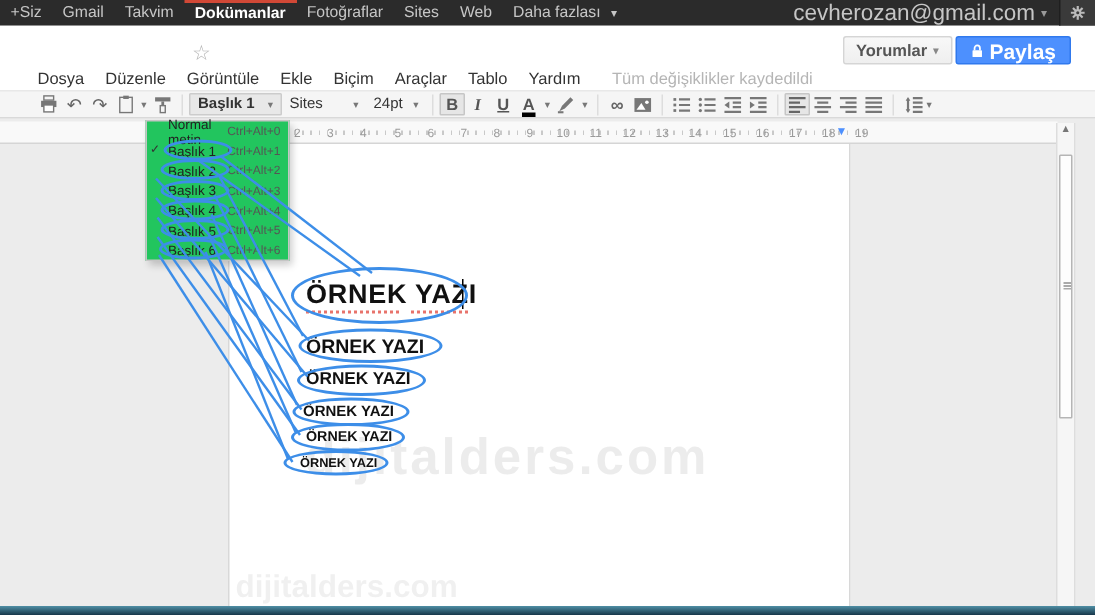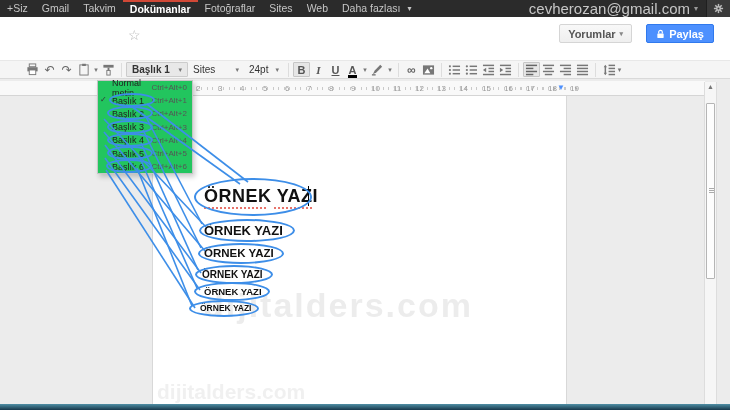--- a/index.html
+++ b/index.html
@@ -16,24 +16,24 @@
   .tb-caret { font-size:8px; color:#999; padding-right:8px; }
   .gear-tile { width:24px; height:17px; background:#3a3a3a; border-left:1px solid #1f1f1f; display:flex; align-items:center; justify-content:center; }
 
   
   .header { position:absolute; left:0; top:17px; width:730px; height:43px; background:#fff; z-index:35; }
   .doc-title { position:absolute; left:25px; top:8px; font-size:17px; color:#333; }
   .star { position:absolute; left:128px; top:10px; font-size:14px; color:#b5b5b5; }
   .menurow { position:absolute; left:18px; top:30px; display:flex; }
   .menu-item { font-size:11px; color:#333; padding:0 7px; cursor:pointer; }
   .save-status { font-size:11px; color:#b5b5b5; padding-left:14px; }
-  .hdr-buttons { position:absolute; right:16px; top:7px; display:flex; gap:14px; }
+  .hdr-buttons { position:absolute; right:16px; top:7px; display:flex; gap:2px; }
   .btn-comments { height:19px; padding:0 8px; font-size:11px; font-weight:bold; color:#555; background:linear-gradient(#f8f8f8,#efefef); border:1px solid #d5d5d5; border-radius:2px; display:flex; align-items:center; gap:4px; }
   .btn-comments .c { font-size:7px; color:#888; }
-  .btn-share { height:19px; padding:0 9px; font-size:11px; font-weight:bold; color:#fff; background:#4d90fe; border:1px solid #3079ed; border-radius:2px; display:flex; align-items:center; gap:4px; }
+  .btn-share { height:19px; padding:0 9px; font-size:14px; font-weight:bold; color:#fff; background:#4d90fe; border:1px solid #3079ed; border-radius:2px; display:flex; align-items:center; gap:4px; }
 
   
   .toolbar { position:absolute; left:0; top:60px; width:730px; height:19px; background:#f5f5f5; border-top:1px solid #e8e8e8; border-bottom:1px solid #d9d9d9; display:flex; align-items:center; padding-left:24px; z-index:35; }
   .t-ico { width:17px; height:15px; display:flex; align-items:center; justify-content:center; color:#666; font-size:12px; cursor:pointer; flex:none; }
   .t-sep { width:1px; height:14px; background:#ddd; margin:0 4px; flex:none; }
   .t-dd { height:15px; display:flex; align-items:center; font-size:10px; color:#333; padding:0 5px; gap:6px; cursor:pointer; flex:none; }
   .t-dd .c { font-size:7px; color:#777; }
   .t-dd.open { background:#e8e8e8; border:1px solid #ccc; border-radius:1px; }
   .t-letter { font-weight:bold; font-size:11px; color:#555; }
   .t-ico.pressed { background:#e6e6e6; border:1px solid #c6c6c6; border-radius:1px; }
@@ -121,20 +121,31 @@
             </g>
           <circle cx="6" cy="6" r="2.6" fill="#bbb"></circle>
             <circle cx="6" cy="6" r="1.1" fill="#3a3a3a"></circle>
         </svg>
       </div>
     </div>
   </div>
 
   <div class="header">
     <span class="star">☆</span>
+    <div class="menurow">
+      <span class="menu-item">Dosya</span>
+      <span class="menu-item">Düzenle</span>
+      <span class="menu-item">Görüntüle</span>
+      <span class="menu-item">Ekle</span>
+      <span class="menu-item">Biçim</span>
+      <span class="menu-item">Araçlar</span>
+      <span class="menu-item">Tablo</span>
+      <span class="menu-item">Yardım</span>
+      <span class="save-status">Tüm değişiklikler kaydedildi</span>
+    </div>
     <div class="hdr-buttons">
       <div class="btn-comments">
         <span>Yorumlar</span>
         <span class="c">▾</span>
       </div>
       <div class="btn-share">
         <svg width="9" height="10" viewBox="0 0 10 11">
           <rect x="1.5" y="5" width="7" height="5" rx="0.5" fill="#fff"></rect>
           <path d="M3 5 V3.4 a2 2 0 0 1 4 0 V5" fill="none" stroke="#fff" stroke-width="1.3"></path>
         </svg>

